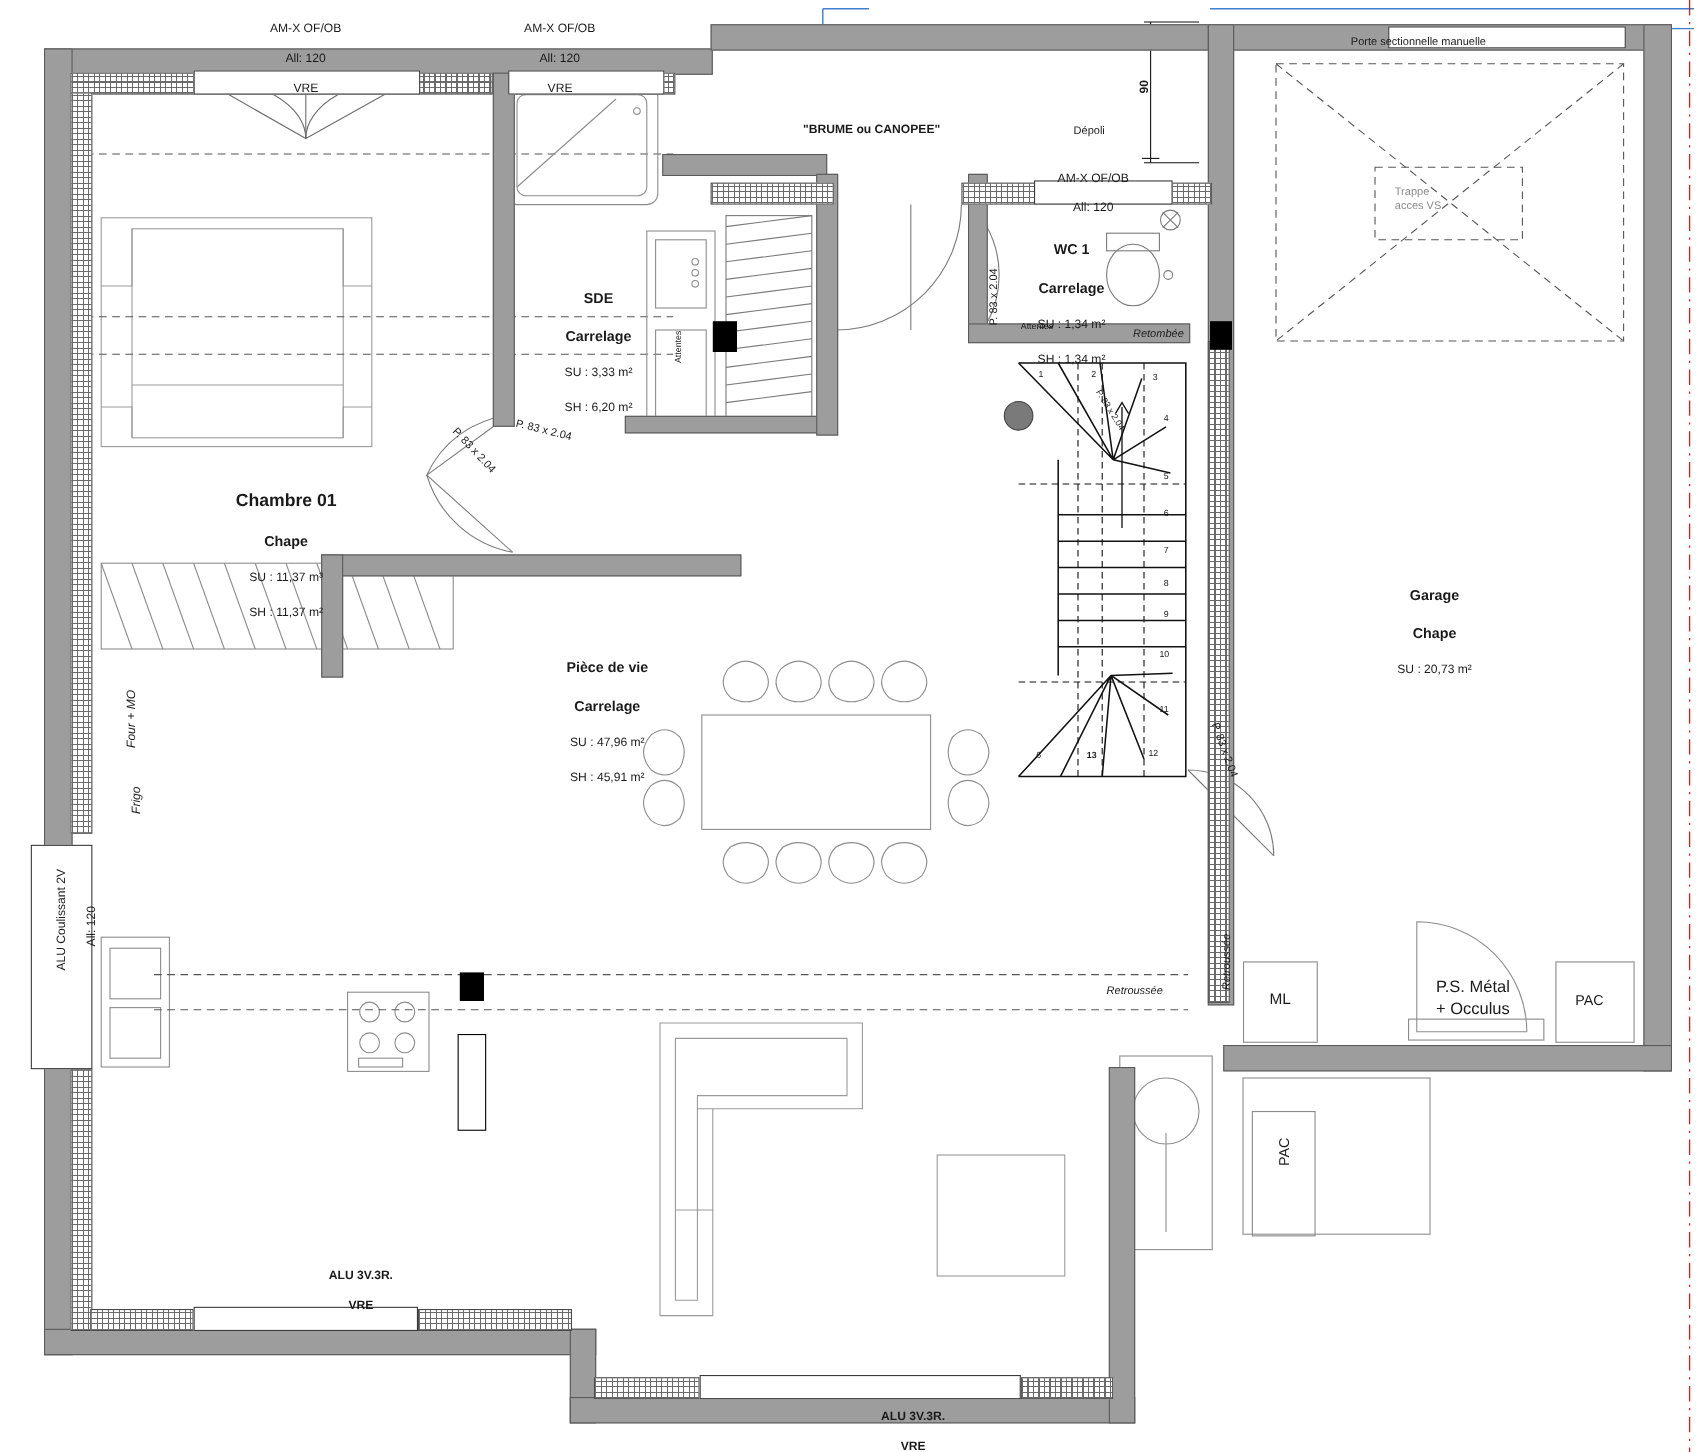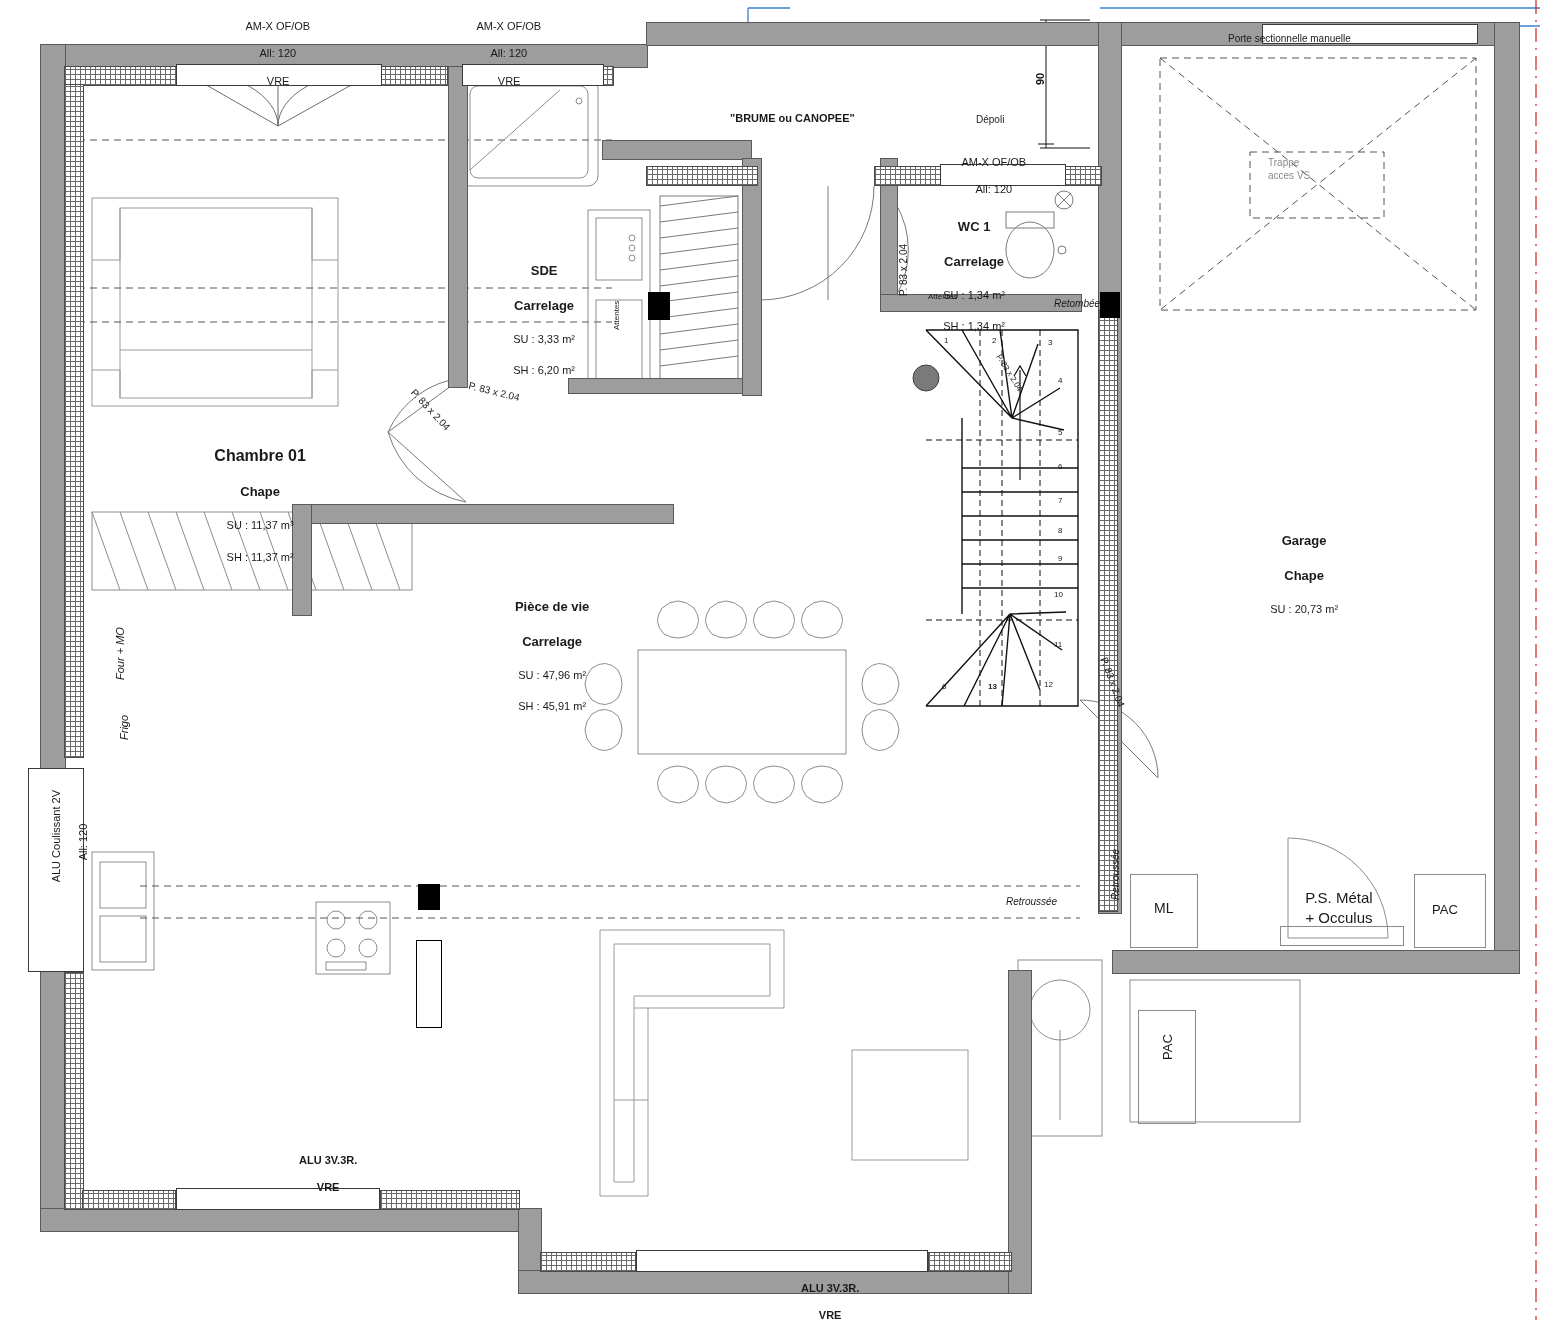--- a/index.html
+++ b/index.html
@@ -273,23 +273,23 @@
   </div>
   <div class="lbl rot90" style="left:36px;top:952px;width:220px;text-align:center;">
     <span>ALU Coulissant 2V</span>
     <span style="display:block;">All: 120</span>
   </div>
 
   <div class="lbl b" style="left:730px;top:112px;">"BRUME ou CANOPEE"</div>
   <div class="lbl small" style="left:976px;top:114px;">Dépoli</div>
   <div class="lbl small" style="left:1228px;top:33px;">Porte sectionnelle manuelle</div>
   <div class="lbl b" style="left:1035px;top:72px;transform:rotate(-90deg);">90</div>
-  <div class="lbl small" style="left:1268px;top:156px;color:#8a8a8a;line-height:1.3;">Trappe
+  <div class="lbl small" style="left:1268px;top:168px;color:#8a8a8a;line-height:1.3;">Trappe
 acces VS</div>
-  <div class="lbl small ital" style="left:1054px;top:298px;">Retombée</div>
+  <div class="lbl small ital" style="left:1030px;top:298px;">Retombée</div>
   <div class="lbl small ital rot90" style="left:1110px;top:900px;">Retroussée</div>
   <div class="lbl small ital" style="left:1006px;top:896px;">Retroussée</div>
 
   <div class="lbl tiny rot90" style="left:612px;top:330px;">Attentes</div>
   <div class="lbl tiny" style="left:928px;top:292px;">Attentes</div>
 
   <div class="lbl ital rot90" style="left:114px;top:680px;">Four + MO</div>
   <div class="lbl ital rot90" style="left:118px;top:740px;">Frigo</div>
 
   <div class="lbl" style="left:1154px;top:900px;font-size:14px;">ML</div>

